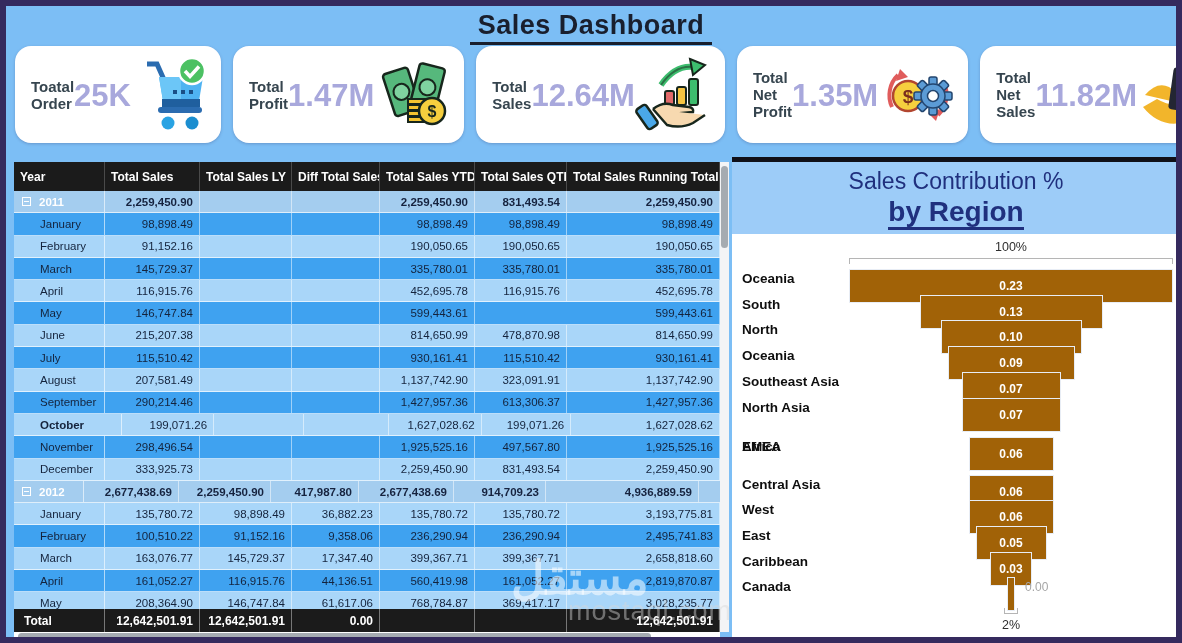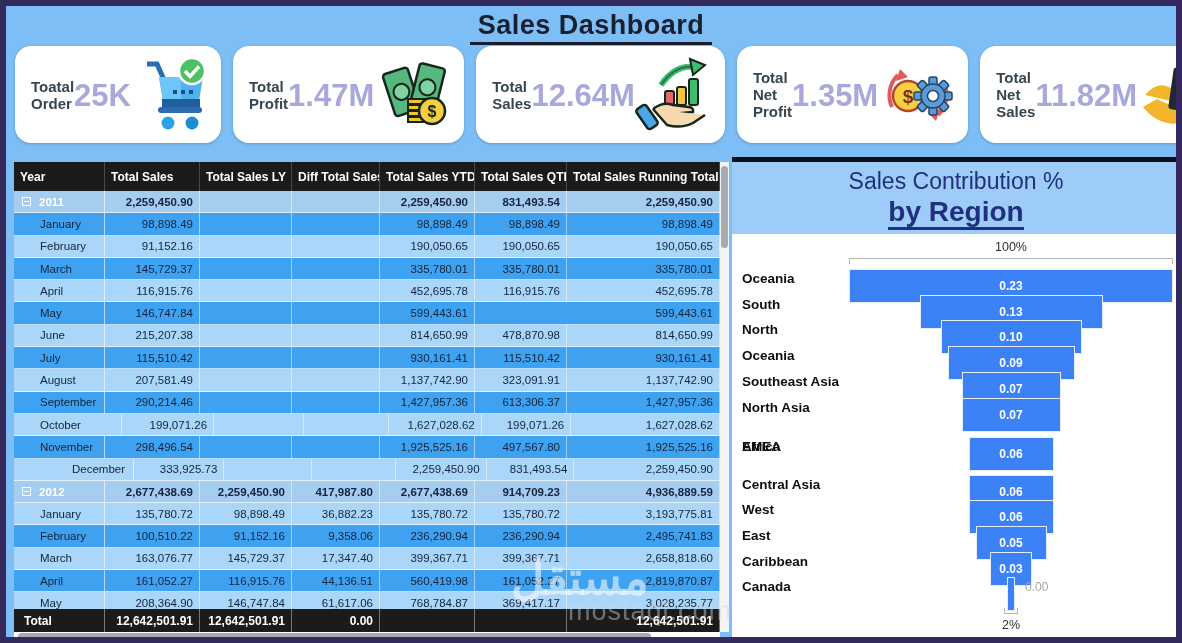--- a/index.html
+++ b/index.html
@@ -66,21 +66,21 @@
   .funnel-body{ position:relative; height:407px; }
   .axis-top-label, .axis-bottom-label{ position:absolute; font-size:12.5px; color:#2f2f2f;
     text-align:center; }
   .axis-top-bracket{ position:absolute; height:6px; border-top:1px solid #b5b5b5;
     border-left:1px solid #b5b5b5; border-right:1px solid #b5b5b5; }
   .axis-bottom-bracket{ position:absolute; height:6px; border-bottom:1px solid #b5b5b5;
     border-left:1px solid #b5b5b5; border-right:1px solid #b5b5b5; }
   .frow{ position:absolute; left:0; right:0; height:25.7px; }
   .flabel{ position:absolute; left:10px; top:3px; font-size:13.5px; font-weight:bold;
     color:#0e0e0e; white-space:nowrap; }
-  .fbar{ position:absolute; top:1px; height:34px; background:#3b82f6;
+  .fbar{ position:absolute; top:1px; height:34px; background:#a16207;
     border:1px solid #e8edf5; display:flex; align-items:center; justify-content:center; }
   .fval{ font-size:12px; font-weight:600; color:#fff; }
   .fval-out{ position:absolute; top:4px; font-size:12px; color:#a6a6a6; }
 
   
   .wm-ar{ position:absolute; left:505px; top:545px; font-size:46px; font-weight:bold;
     color:rgba(255,255,255,.55); pointer-events:none; }
   .wm-en{ position:absolute; left:562px; top:590px; font-size:27px;
     color:rgba(215,215,215,.45); pointer-events:none; letter-spacing:1px; }
 </style>
@@ -295,48 +295,48 @@
         <div class="trow drow">
           <div class="lcell" style="width: 91px;">September</div>
           <div class="vcell" style="width: 95px;">290,214.46</div>
           <div class="vcell" style="width: 92px;"></div>
           <div class="vcell" style="width: 88px;"></div>
           <div class="vcell" style="width: 95px;">1,427,957.36</div>
           <div class="vcell" style="width: 92px;">613,306.37</div>
           <div class="vcell" style="width: 153px;">1,427,957.36</div>
         </div>
         <div class="trow lrow">
-          <div class="lcell" style="width: 110px;">October</div>
+          <div class="lcell" style="width: 110px; font-weight: bold;">October</div>
           <div class="vcell" style="width: 95px;">199,071.26</div>
           <div class="vcell" style="width: 92px;"></div>
           <div class="vcell" style="width: 88px;"></div>
           <div class="vcell" style="width: 95px;">1,627,028.62</div>
           <div class="vcell" style="width: 92px;">199,071.26</div>
           <div class="vcell" style="width: 153px;">1,627,028.62</div>
         </div>
         <div class="trow drow">
           <div class="lcell" style="width: 91px;">November</div>
           <div class="vcell" style="width: 95px;">298,496.54</div>
           <div class="vcell" style="width: 92px;"></div>
           <div class="vcell" style="width: 88px;"></div>
           <div class="vcell" style="width: 95px;">1,925,525.16</div>
           <div class="vcell" style="width: 92px;">497,567.80</div>
           <div class="vcell" style="width: 153px;">1,925,525.16</div>
         </div>
         <div class="trow lrow">
-          <div class="lcell" style="width: 91px; margin-left: 32px;">December</div>
+          <div class="lcell" style="width: 91px;">December</div>
           <div class="vcell" style="width: 95px;">333,925.73</div>
           <div class="vcell" style="width: 92px;"></div>
           <div class="vcell" style="width: 88px;"></div>
           <div class="vcell" style="width: 95px;">2,259,450.90</div>
           <div class="vcell" style="width: 92px;">831,493.54</div>
           <div class="vcell" style="width: 153px;">2,259,450.90</div>
         </div>
         <div class="trow yrow">
-          <div class="lcell" style="width: 91px;"><div class="expand"></div>2012</div>
+          <div class="lcell" style="width: 70px;"><div class="expand"></div>2012</div>
           <div class="vcell" style="width: 95px;">2,677,438.69</div>
           <div class="vcell" style="width: 92px;">2,259,450.90</div>
           <div class="vcell" style="width: 88px;">417,987.80</div>
           <div class="vcell" style="width: 95px;">2,677,438.69</div>
           <div class="vcell" style="width: 92px;">914,709.23</div>
           <div class="vcell" style="width: 153px;">4,936,889.59</div>
         </div>
         <div class="trow lrow">
           <div class="lcell" style="width: 91px;">January</div>
           <div class="vcell" style="width: 95px;">135,780.72</div>

